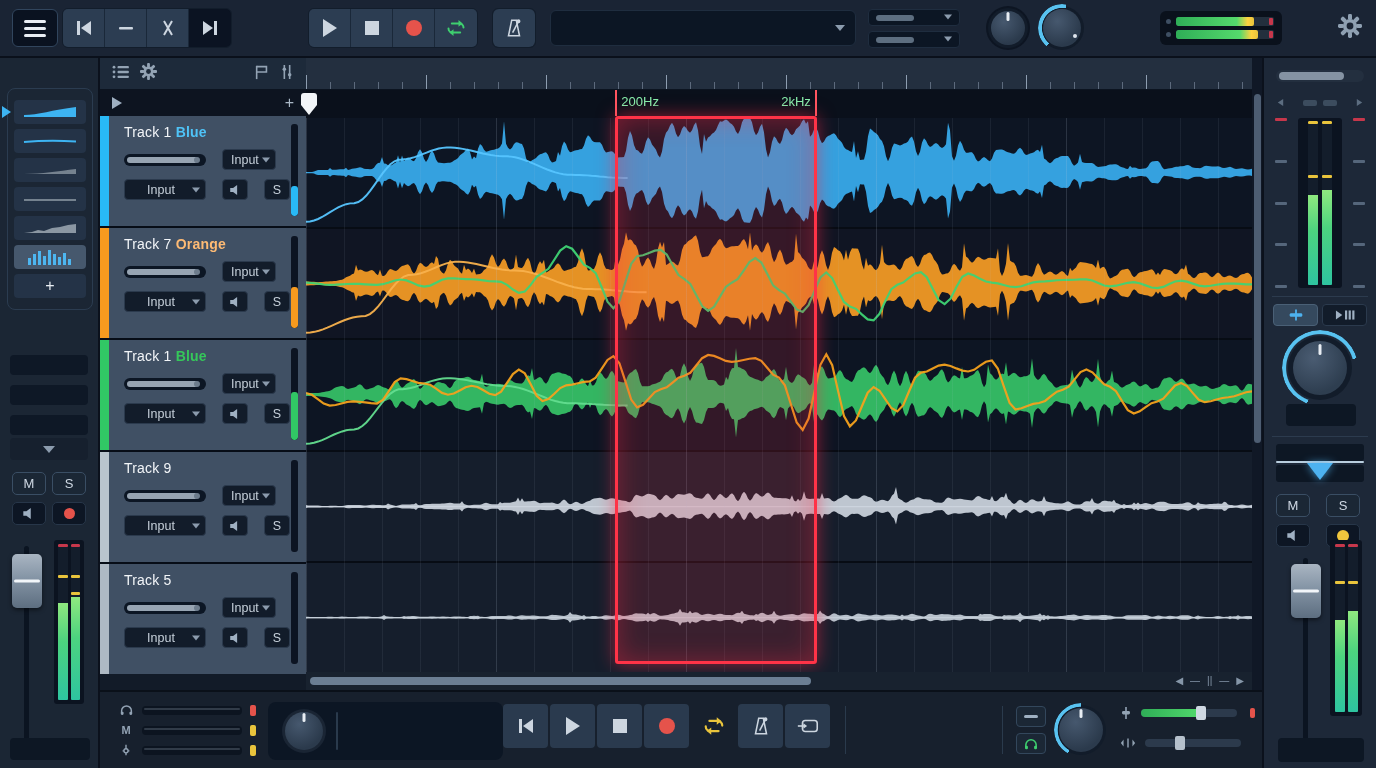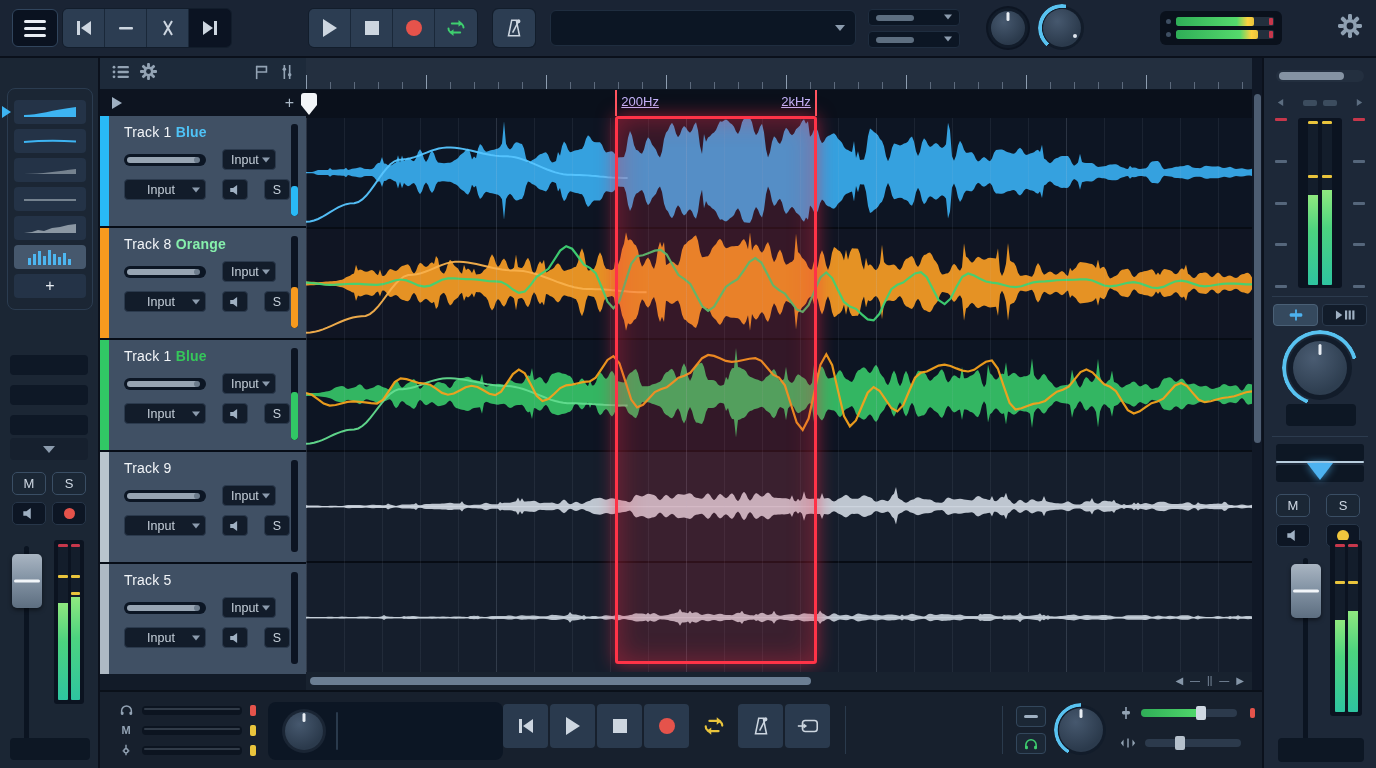--- a/index.html
+++ b/index.html
@@ -107,21 +107,21 @@
   .lane{flex:1;position:relative;overflow:hidden;}
   .lane svg{position:absolute;inset:0;width:100%;height:100%;}
   .gridlines{position:absolute;top:28px;left:0;right:0;bottom:0;pointer-events:none;
              background-image:repeating-linear-gradient(90deg,rgba(185,200,220,.08) 0 1px,transparent 1px 38px),
                               repeating-linear-gradient(90deg,rgba(185,200,220,.10) 0 1px,transparent 1px 190px);}
   .selection{position:absolute;top:0;bottom:8px;pointer-events:none;}
   .sel-box{position:absolute;left:0;right:0;top:26px;bottom:0;border:3px solid #ff3347;border-radius:3px;
            background:rgba(255,45,70,.16);
            box-shadow:0 0 18px rgba(255,40,70,.55),inset 0 0 26px rgba(255,40,70,.35);}
   .sel-edge{position:absolute;top:0;width:2px;height:26px;background:#ff5560;}
-  .sel-label{position:absolute;top:4px;font-size:13px;color:#c4b5fd;text-decoration:underline;}
+  .sel-label{position:absolute;top:4px;font-size:13px;color:#86efac;}
   .vscroll{position:absolute;right:1px;top:32px;bottom:18px;width:7px;}
   .vscroll i{position:absolute;top:4px;left:0;right:0;height:60%;background:#4d5d72;border-radius:4px;}
   .hscroll{position:absolute;left:0;right:10px;bottom:0;height:18px;background:#18222f;display:flex;align-items:center;}
   .hthumb{position:absolute;left:4px;top:5px;height:8px;width:53%;background:#6b7e93;border-radius:4px;cursor:pointer;}
   .zoomctl{position:absolute;right:8px;top:0;bottom:0;display:flex;align-items:center;gap:7px;color:#8596a8;}
   .zc{font-size:10px;line-height:1;cursor:pointer;}
 
   
   .right-panel{position:absolute;top:58px;right:0;width:114px;bottom:0;background:#1d2838;border-left:2px solid #0b111c;}
   .rp-scroll{position:absolute;left:12px;right:12px;top:12px;height:12px;background:#232f3f;border-radius:6px;}
@@ -453,21 +453,21 @@
             <div class="t-mini">
               <span>S</span>
             </div>
           </div>
           <div class="t-strip">
             <i style="height:33%;background:#29b9f6"></i>
           </div>
         </div>
         <div class="track-card">
           <div class="track-accent" style="background:#f79a1f"></div>
-          <div class="track-name"><span>Track 8</span> <span class="cw" style="color:#86efac">Orange</span></div>
+          <div class="track-name"><span>Track 7</span> <span class="cw" style="color:#fdba74">Orange</span></div>
           <div class="t-row">
             <div class="t-slider">
               <i></i>
               <u></u>
             </div>
             <div class="t-dd">
               <span>Input</span>
               <div class="caret"></div>
             </div>
           </div>

